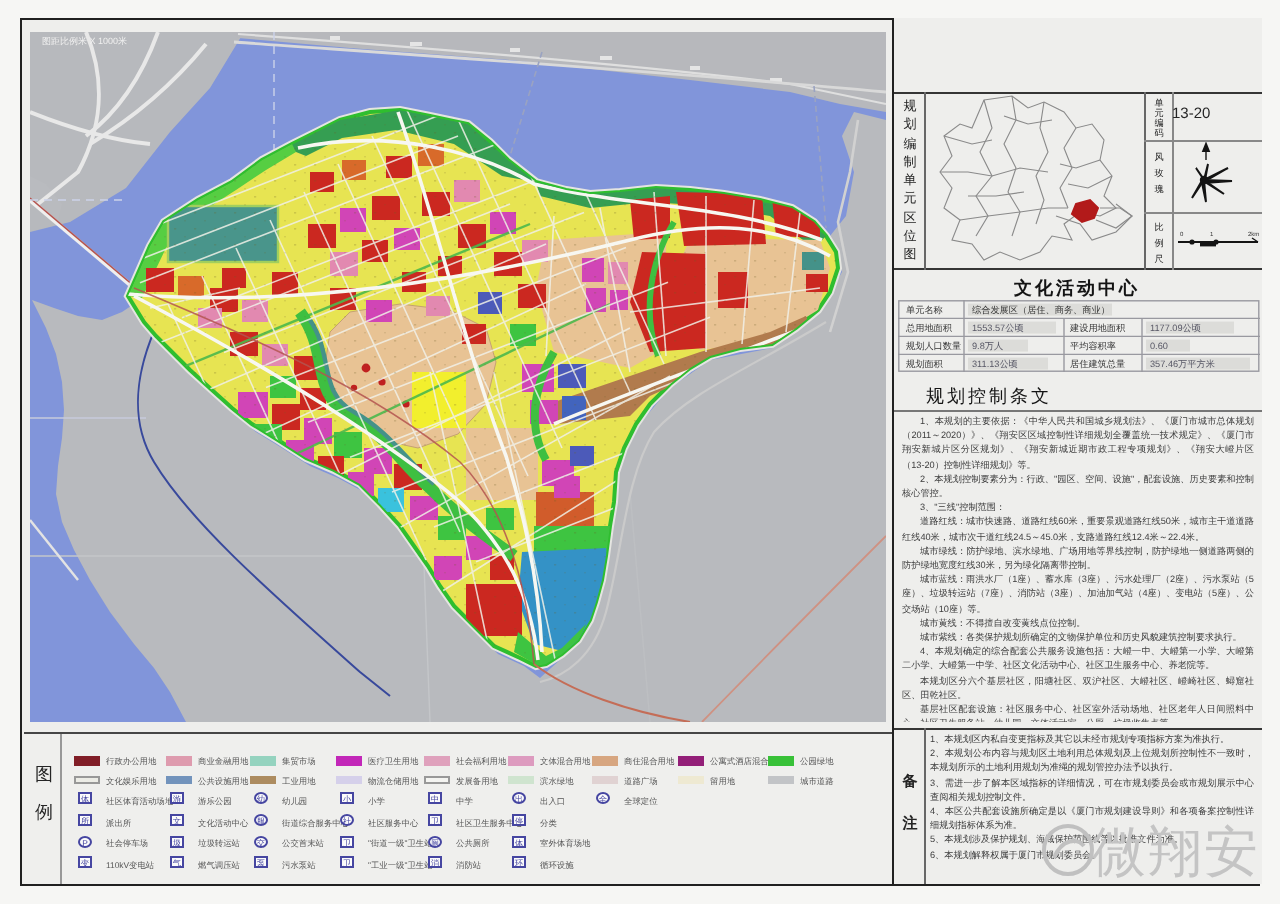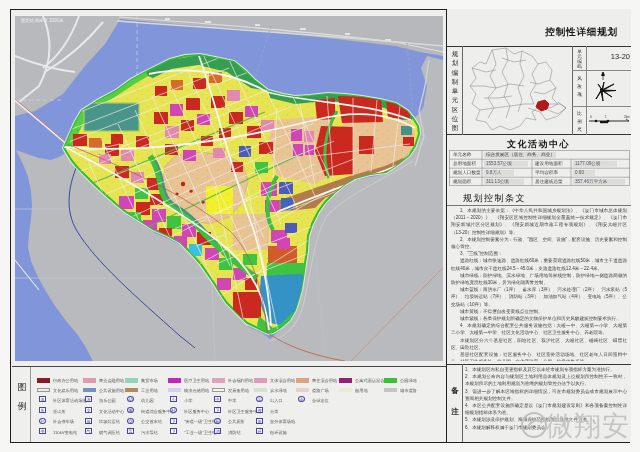--- a/index.html
+++ b/index.html
@@ -371,21 +371,20 @@
     <span class="abs lgtxt" style="left:198px;top:62.5px;">消防站</span>
   <span class="abs ic" style="left:226px;top:61px;">环</span>
     <span class="abs lgtxt" style="left:240px;top:62.5px;">循环设施</span>
 </div>
 
 <div class="abs" style="left:445.5px;top:9px;width:1.3px;height:434px;background:#1d1d1d;"></div>
 
 <div class="abs" id="rp" style="left:447px;top:9px;width:183.5px;height:433px;background:#f1f1ef;font-family:'Liberation Sans',sans-serif;">
 
 
-  <div class="abs" style="left:0px;top:17px;width:171px;text-align:right;font-weight:bold;font-size:9.6px;color:#151515;letter-spacing:0.8px;white-space:nowrap;">控制性详细规划</div>
 
   <div class="abs" style="left:0px;top:37px;width:183.5px;height:89px;border-top:1px solid #333;border-bottom:1px solid #333;box-sizing:border-box;"></div>
 
   <div class="abs" style="left:2.5px;top:40px;width:11px;font-size:6.5px;line-height:9.3px;color:#222;text-align:center;">规<br>划<br>编<br>制<br>单<br>元<br>区<br>位<br>图</div>
   <div class="abs" style="left:14.5px;top:37px;width:0.8px;height:89px;background:#666;"></div>
 
   <div class="abs" style="left:15px;top:37px;width:110px;height:89px;">
     <svg width="110" height="89" viewBox="0 0 110 89">
       <g fill="none" stroke="#8a8a8a" stroke-width="0.55">
         <path d="M30,4 L44,2 L52,8 L60,5 L70,10 L76,18 L84,16 L90,24 L88,34 L94,42 L90,52 L96,58 L88,62 L78,60 L70,66 L74,74 L64,72 L58,80 L48,84 L38,80 L30,84 L24,76 L14,74 L18,64 L10,58 L14,48 L8,40 L14,32 L10,22 L18,16 L24,18 Z"></path>
@@ -404,21 +403,21 @@
       </g>
 
       <path d="M76,56 L83,54 L87,58 L85,63 L79,65 L74,61 Z" fill="#c41212" stroke="#c41212"></path>
       <path d="M88,58 L98,58 L104,62 L96,68 L86,64" fill="none" stroke="#8a8a8a" stroke-width="0.55"></path>
     </svg>
   </div>
   <div class="abs" style="left:125px;top:37px;width:0.8px;height:89px;background:#666;"></div>
 
   <div class="abs" style="left:128px;top:41px;width:9px;font-size:4.6px;line-height:4.9px;color:#222;text-align:center;">单<br>元<br>编<br>码</div>
   <div class="abs" style="left:139px;top:37px;width:0.8px;height:24px;background:#888;"></div>
-  <div class="abs" style="left:139px;top:43px;width:44px;text-align:right;font-size:7.5px;color:#222;">13-20</div>
+  <div class="abs" style="left:139px;top:43px;width:44px;text-align:left;font-size:7.5px;color:#222;">13-20</div>
   <div class="abs" style="left:125px;top:61px;width:58.5px;height:0.8px;background:#888;"></div>
 
   <div class="abs" style="left:128px;top:66px;width:9px;font-size:4.6px;line-height:7.8px;color:#222;text-align:center;">风<br>玫<br>瑰</div>
   <div class="abs" style="left:139px;top:61px;width:0.8px;height:36px;background:#888;"></div>
 
   <div class="abs" style="left:141px;top:62px;width:42px;height:34px;">
     <svg width="42" height="34" viewBox="0 0 42 34">
       <g stroke="#111" fill="#111">
         <line x1="15" y1="3" x2="15" y2="9" stroke-width="0.7"></line>
         <polygon points="15,1 13.6,4.5 16.4,4.5"></polygon>

